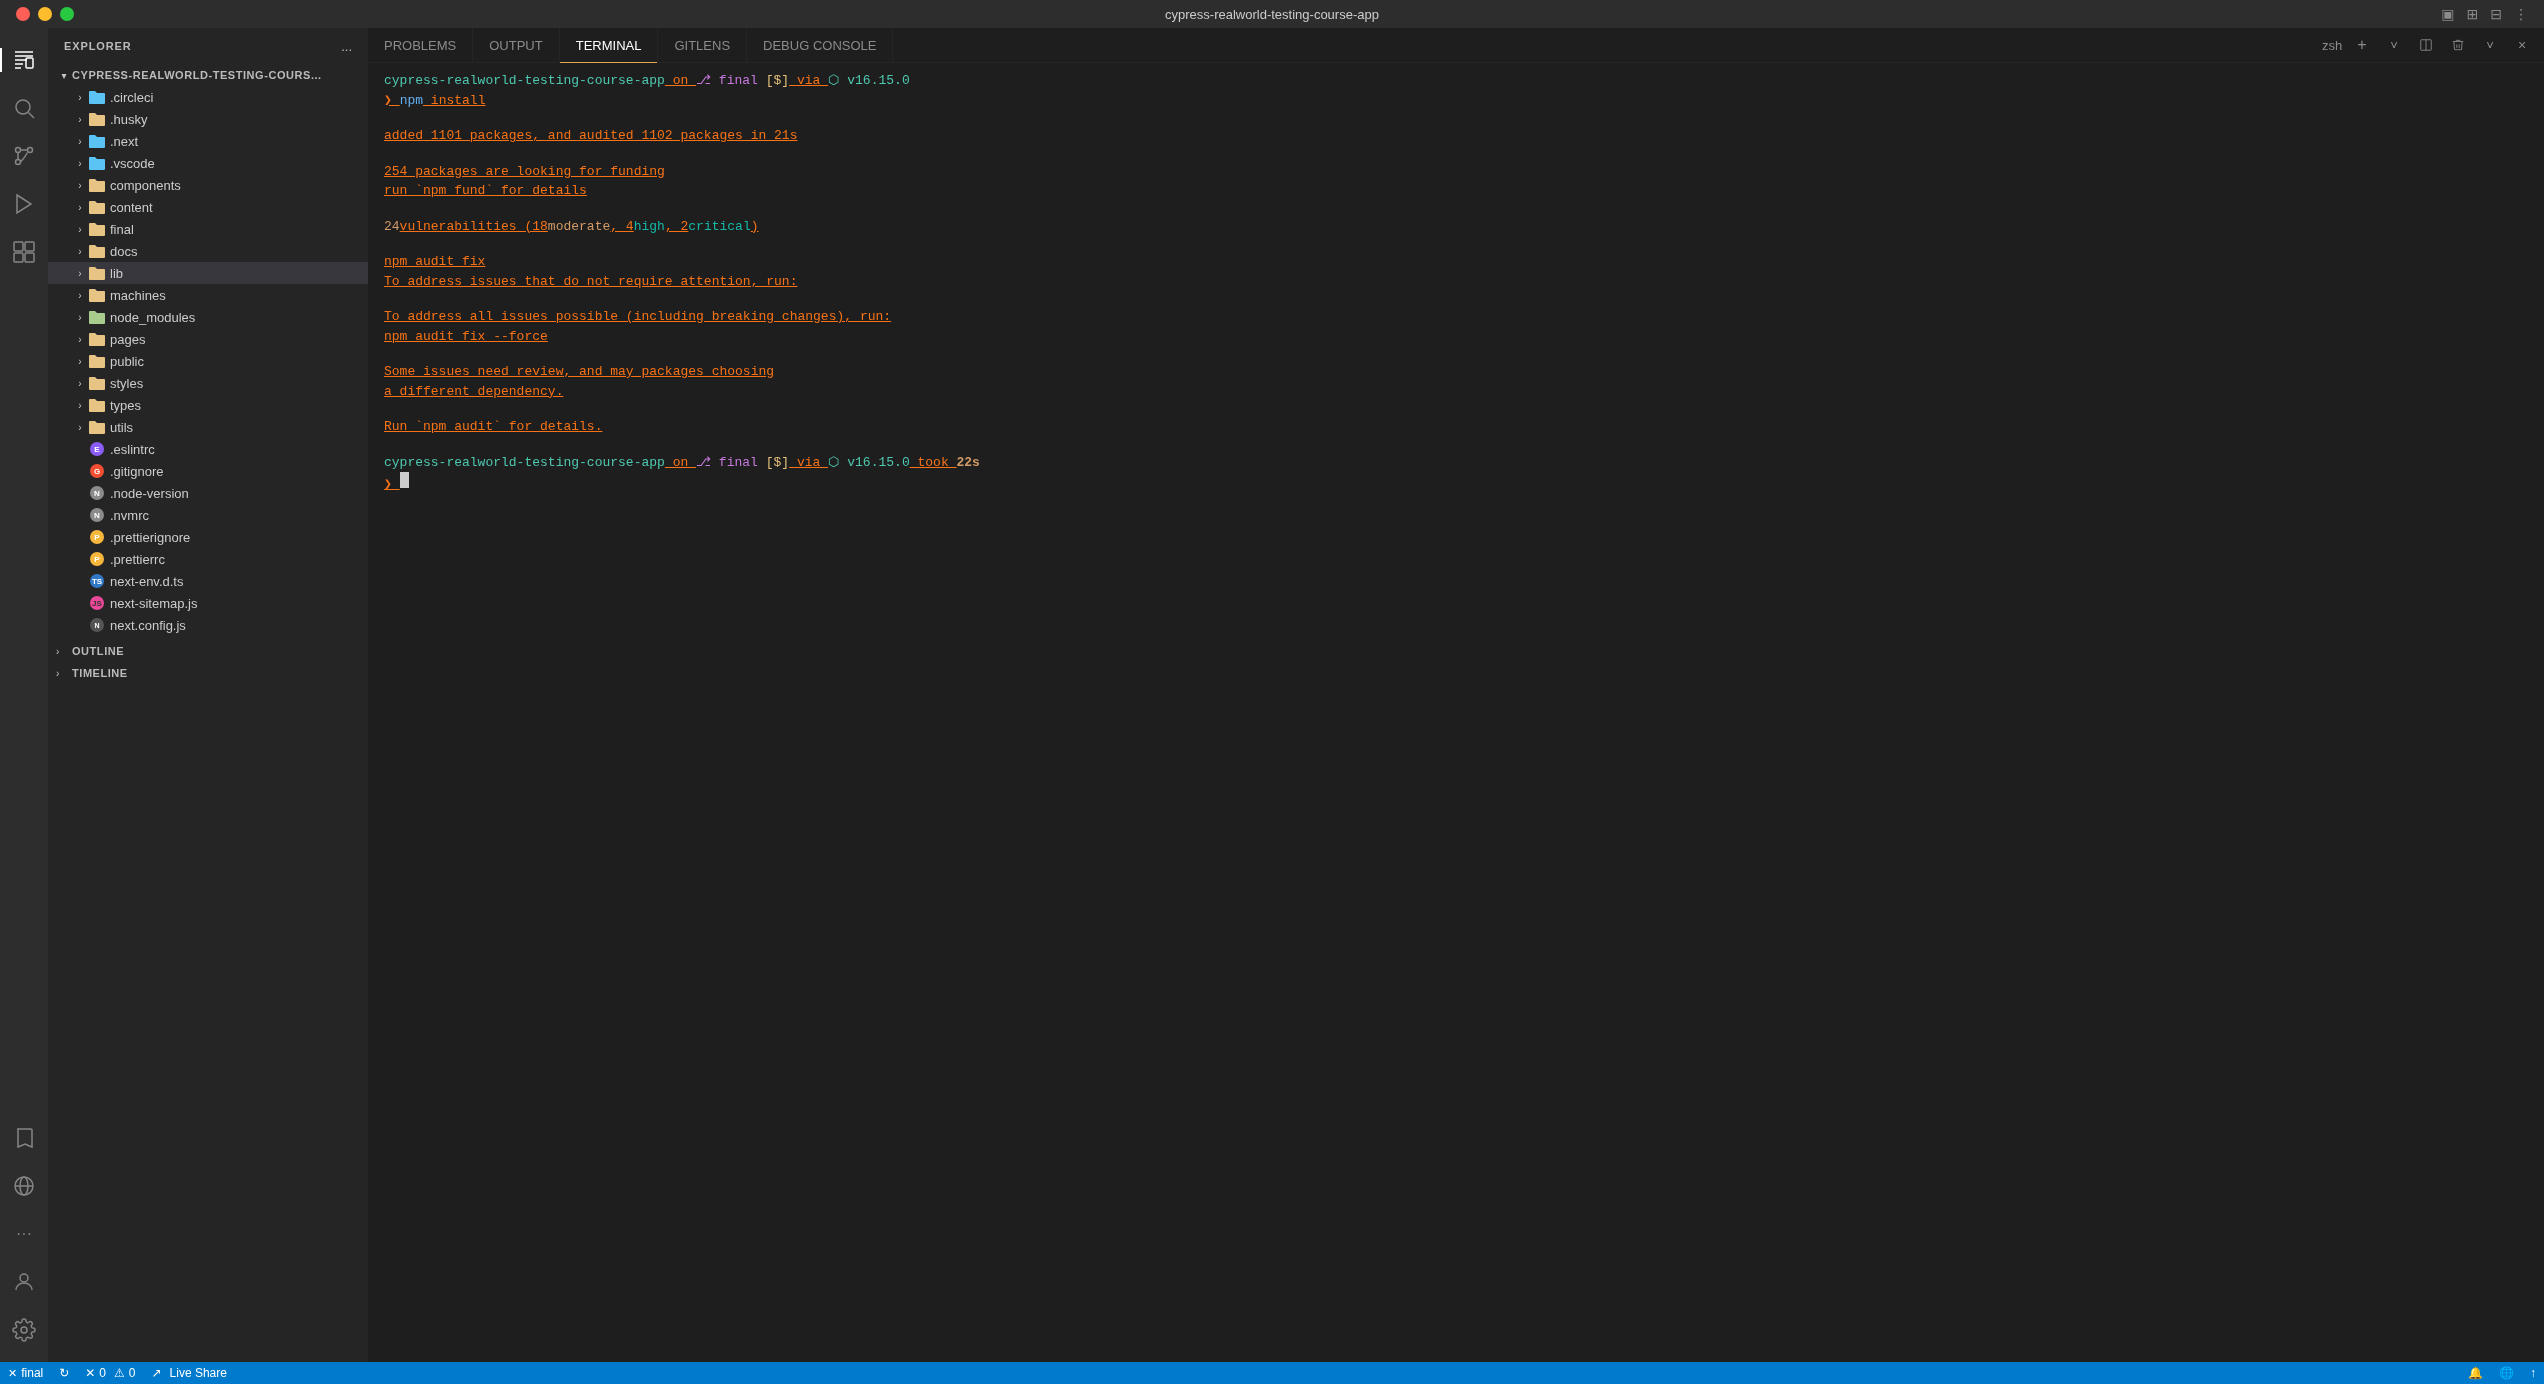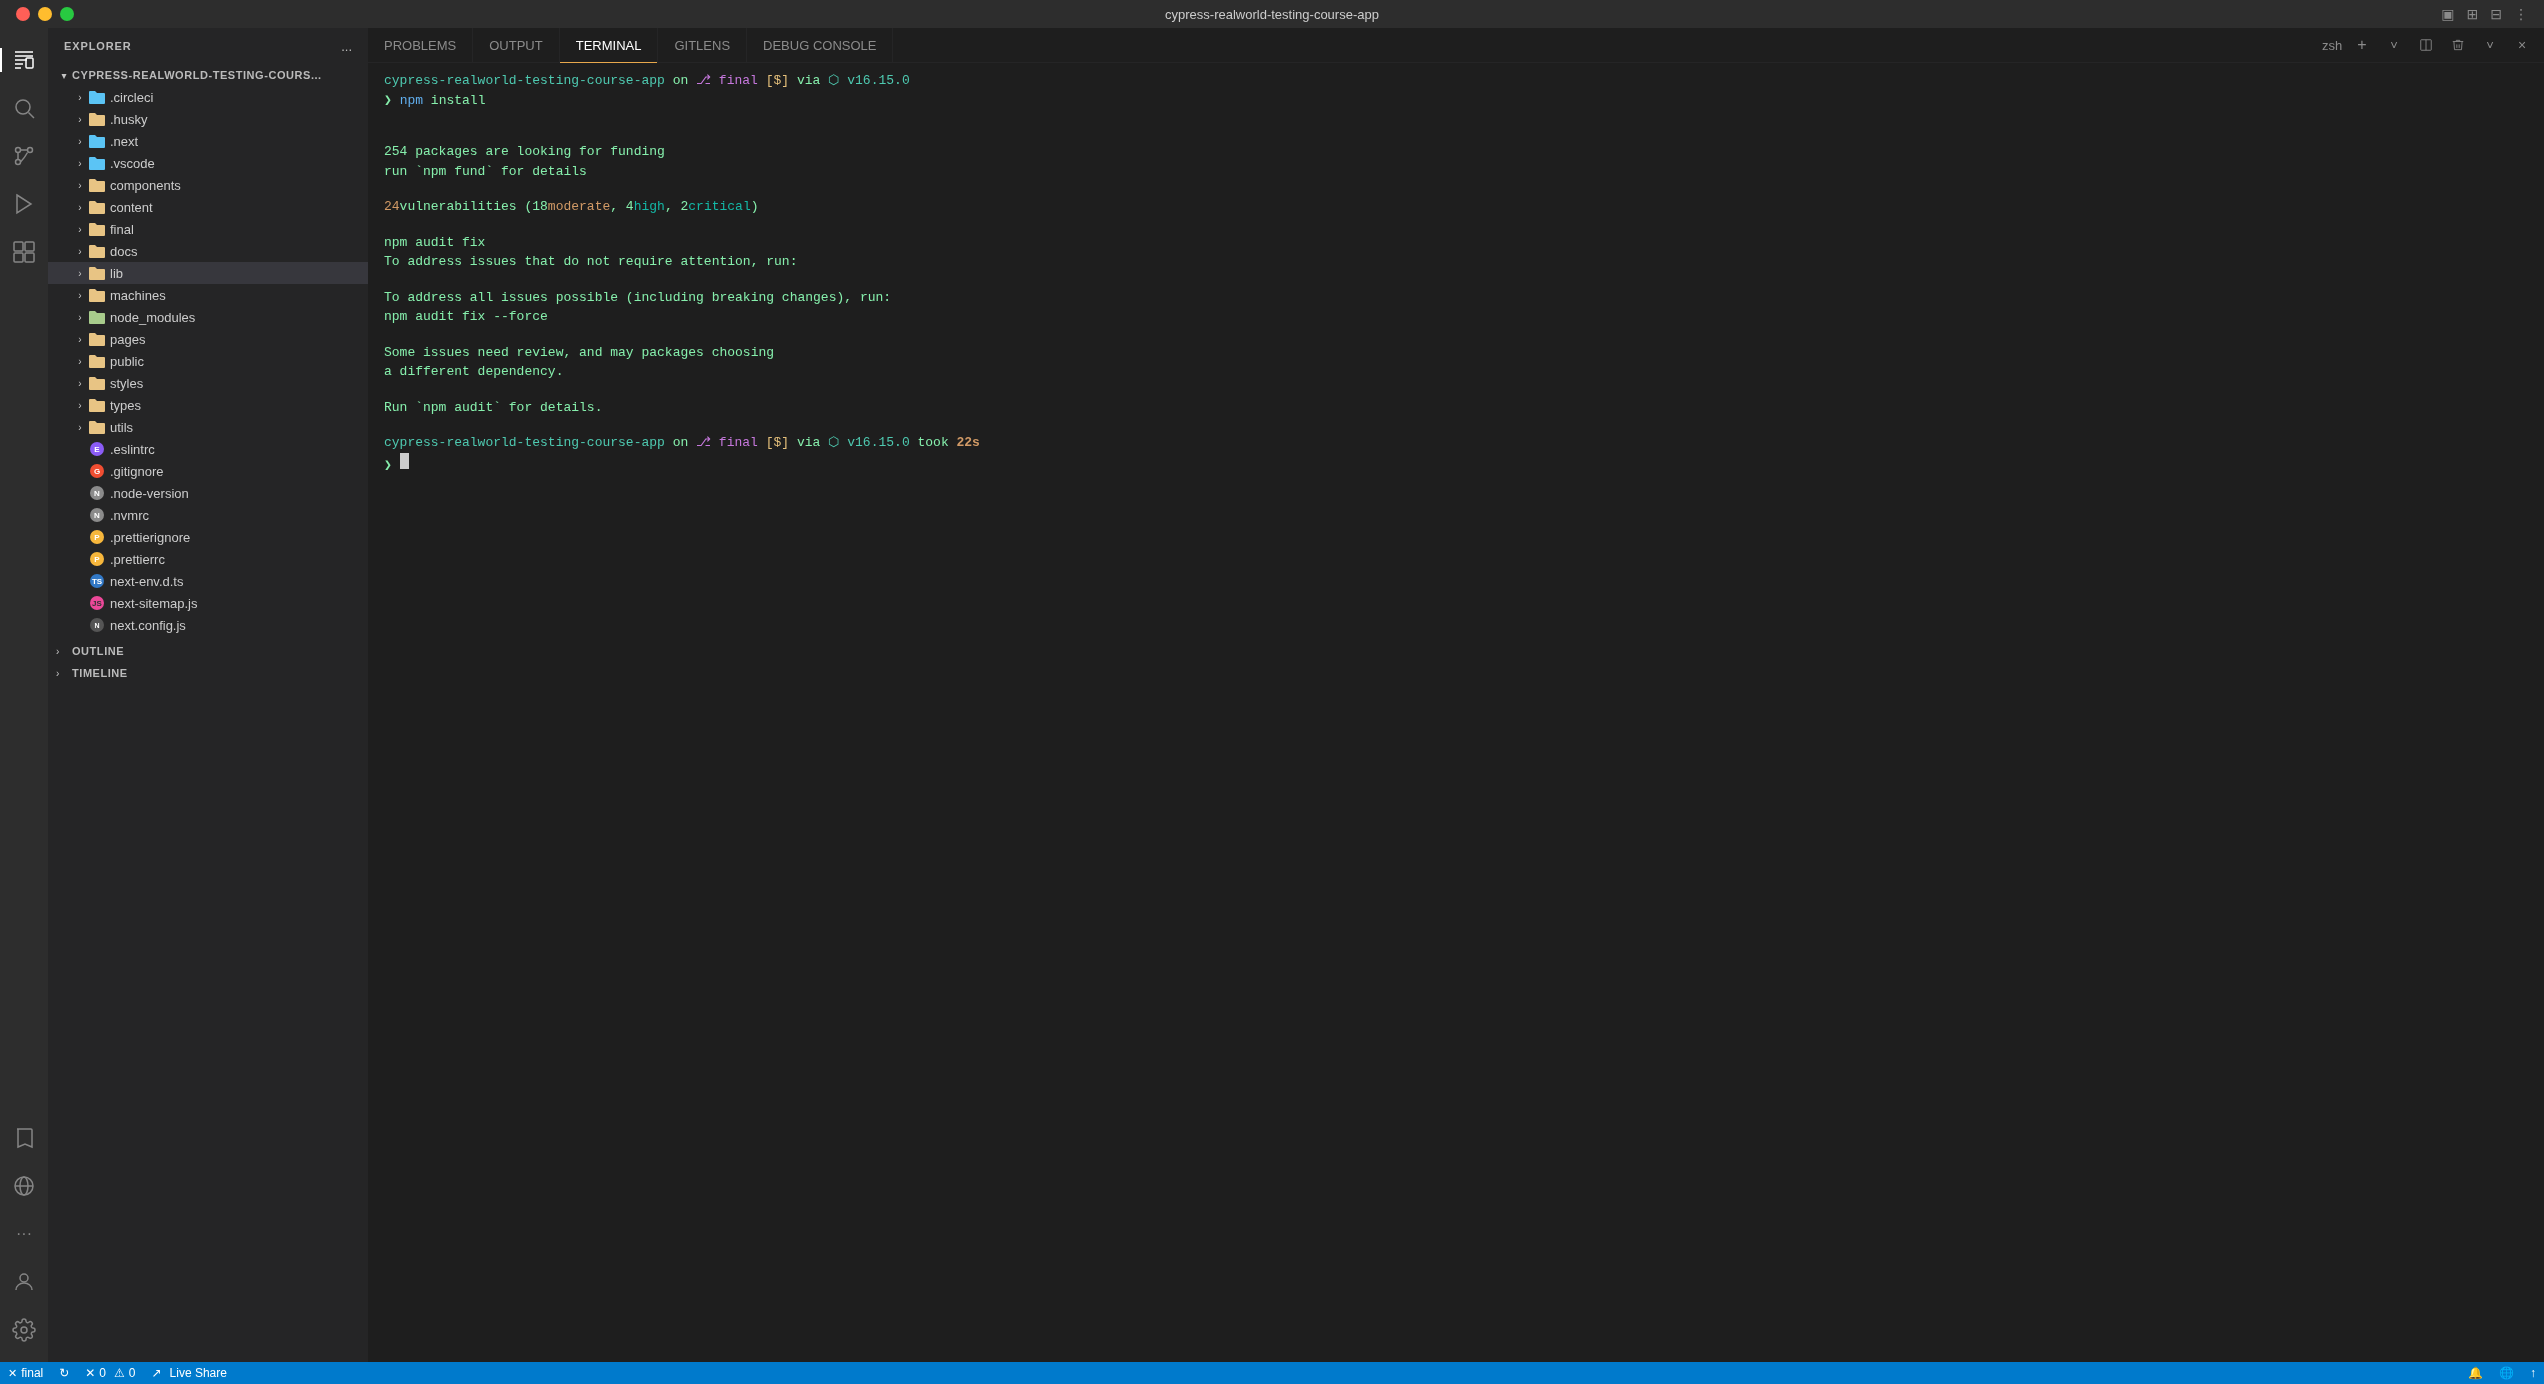--- a/index.html
+++ b/index.html
@@ -310,21 +310,21 @@
     .terminal-content::-webkit-scrollbar-thumb {
       background: #424242;
     }
 
     .term-green { color: #4ec9b0; }
     .term-cyan { color: #4ec9b0; }
     .term-yellow { color: #e5c07b; }
     .term-red { color: #14b8a6; }
     .term-orange { color: #d19a66; }
     .term-blue { color: #61afef; }
-    .term-white { color: #86efac; }
+    .term-white { color: #f97316; text-decoration: underline; }
     .term-magenta { color: #c678dd; }
 
     .term-prompt-line {
       display: flex;
       align-items: baseline;
       flex-wrap: wrap;
     }
 
     .cursor-block {
       display: inline-block;
@@ -829,20 +829,23 @@
       </div>
 
       <div class="term-prompt-line">
         <span class="term-white">❯&nbsp;</span>
         <span class="term-blue">npm</span>
         <span class="term-white">&nbsp;install</span>
       </div>
 
       <div style="height:16px;"></div>
 
+      <div class="term-prompt-line">
+        <span class="term-white">added 1101 packages, and audited 1102 packages in 21s</span>
+      </div>
 
       <div style="height:16px;"></div>
 
       <div class="term-prompt-line">
         <span class="term-white">254 packages are looking for funding</span>
       </div>
       <div class="term-prompt-line">
         <span class="term-white">  run `npm fund` for details</span>
       </div>
 

